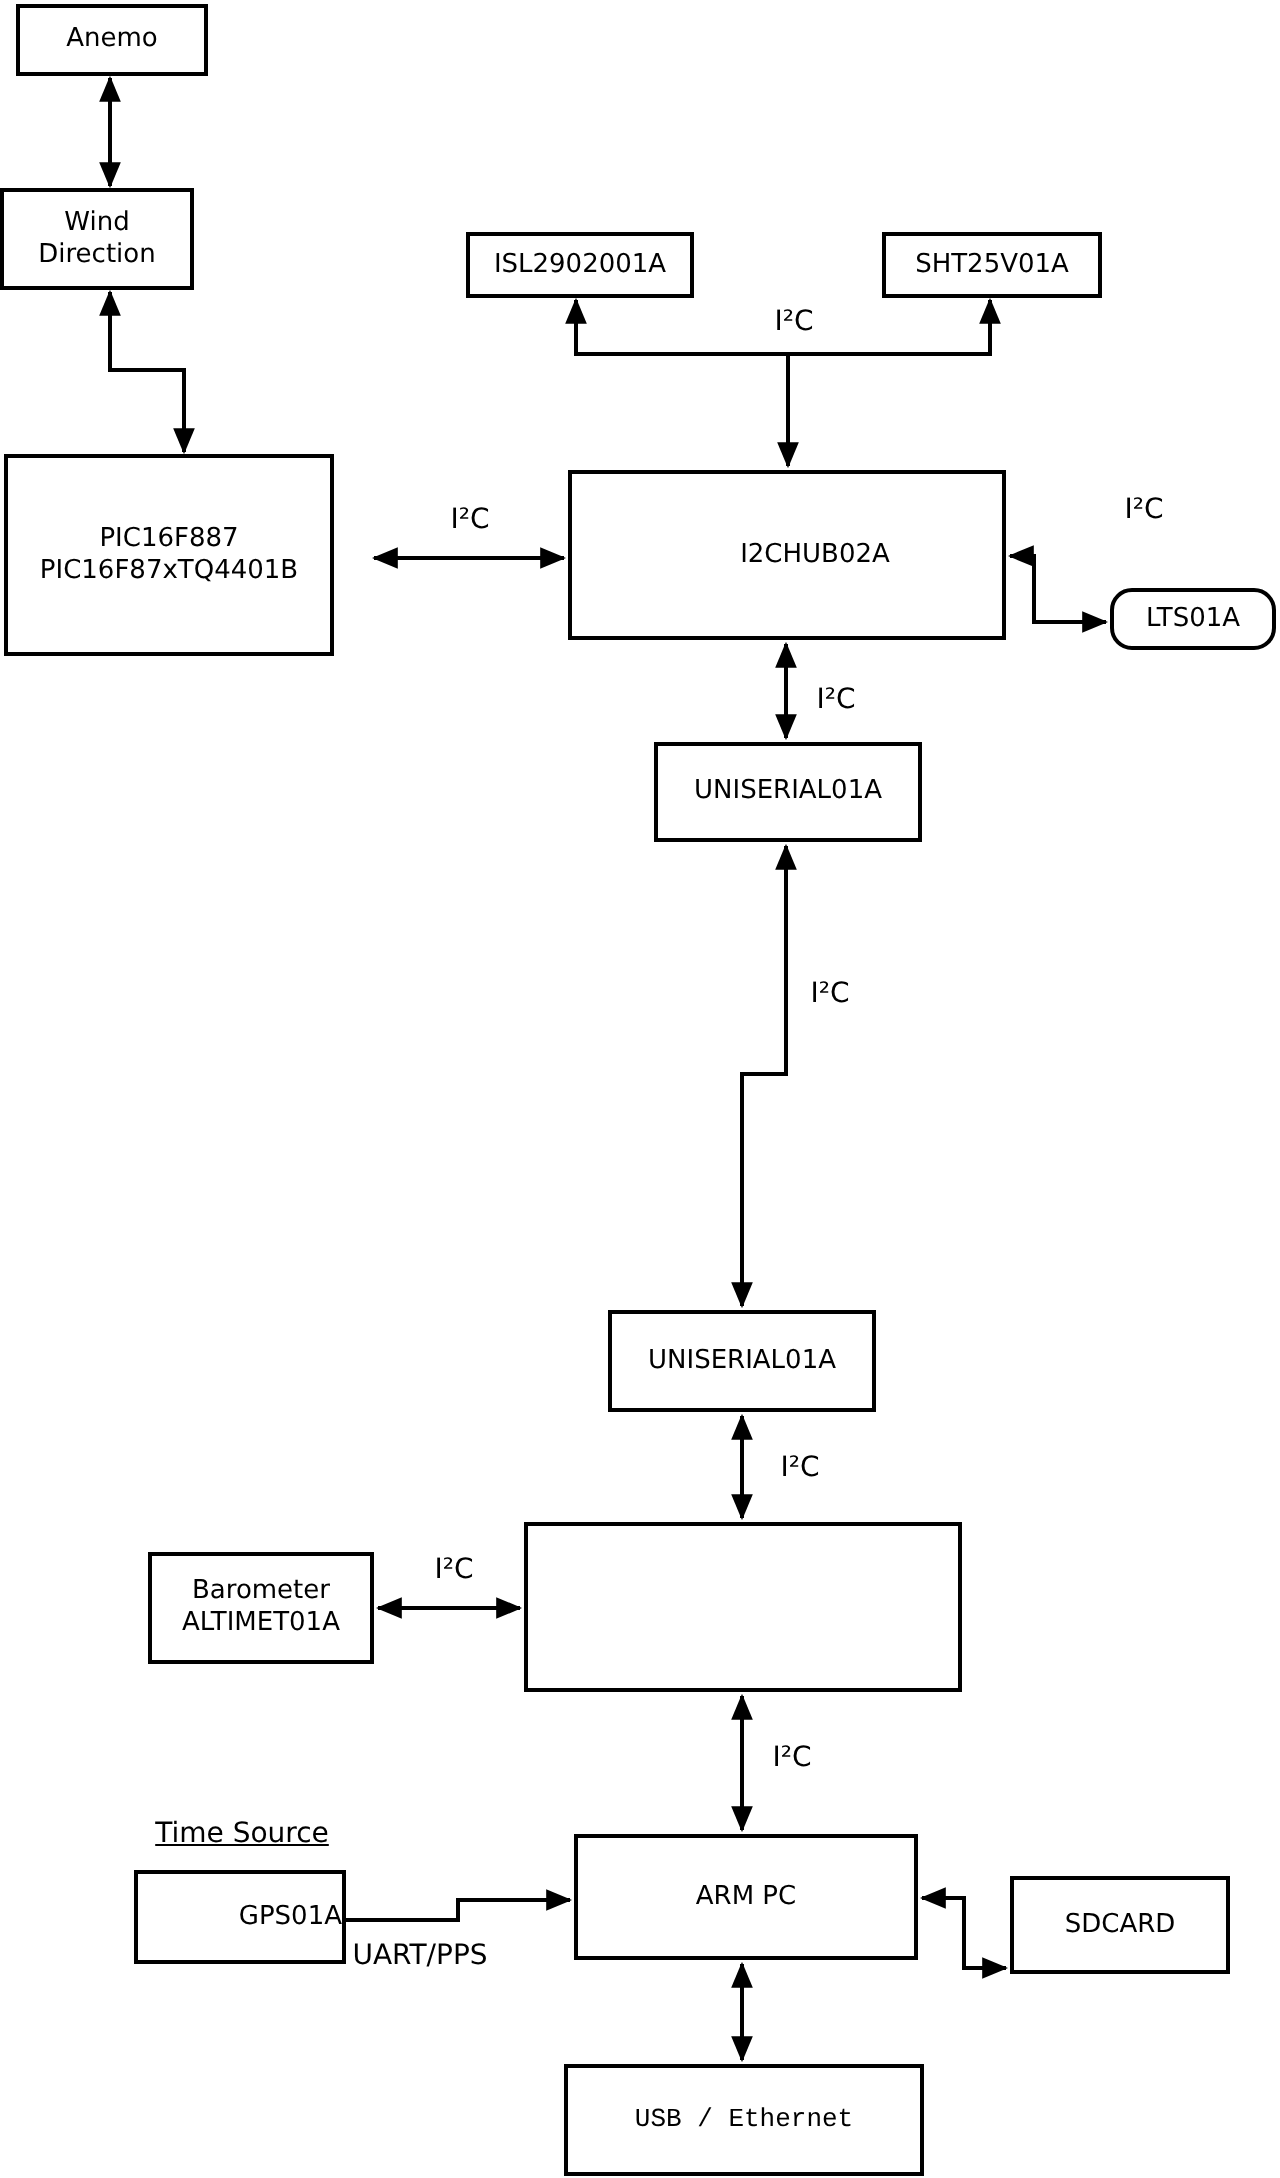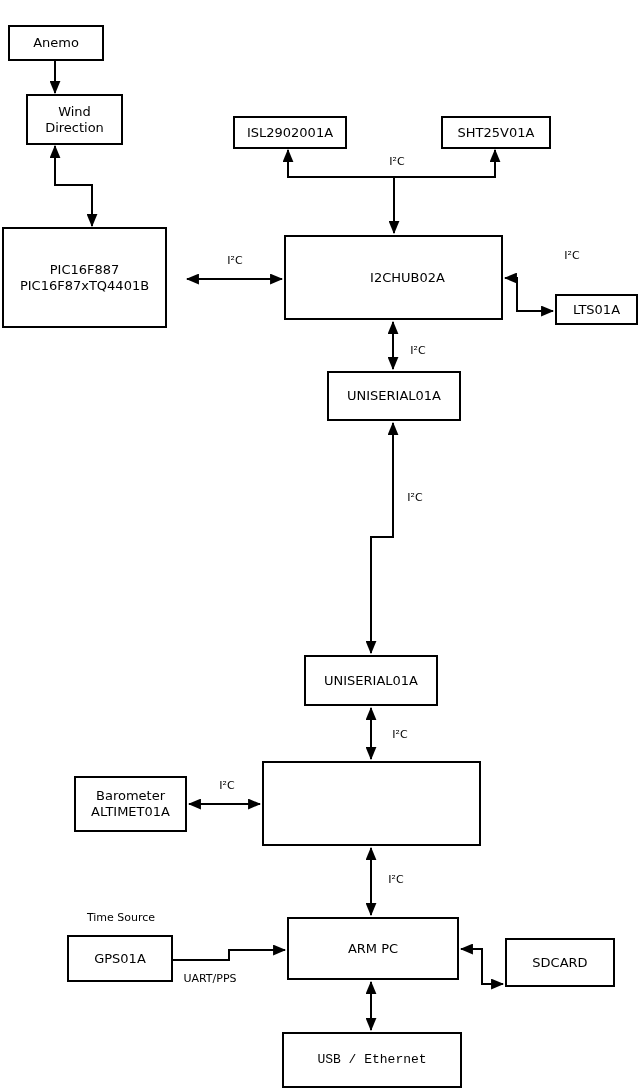--- a/index.html
+++ b/index.html
@@ -27,21 +27,21 @@
     justify-content: center;
     text-align: center;
     font-size: 13px;
     line-height: 16px;
     z-index: 2;
   }
   .node-label { white-space: pre-line; }
   .edge-label {
     position: absolute;
     transform: translate(-50%, -50%);
-    font-size: 11px;
+    font-size: 14px;
     white-space: nowrap;
     background: #ffffff;
     z-index: 3;
     padding: 0 2px;
   }
   .wire { stroke: #000000; stroke-width: 2; fill: none; }
 </style>
 </head>
 <body>
 
@@ -62,25 +62,25 @@
     <path class="wire" d="M393,322 L393,369" marker-start="url(#arr)" marker-end="url(#arr)"></path>
     <path class="wire" d="M393,423 L393,537 L371,537 L371,653" marker-start="url(#arr)" marker-end="url(#arr)"></path>
     <path class="wire" d="M371,708 L371,759" marker-start="url(#arr)" marker-end="url(#arr)"></path>
     <path class="wire" d="M189,804 L260,804" marker-start="url(#arr)" marker-end="url(#arr)"></path>
     <path class="wire" d="M371,848 L371,915" marker-start="url(#arr)" marker-end="url(#arr)"></path>
     <path class="wire" d="M173,960 L229,960 L229,950 L285,950" marker-end="url(#arr)"></path>
     <path class="wire" d="M461,949 L482,949 L482,984 L503,984" marker-start="url(#arr)" marker-end="url(#arr)"></path>
     <path class="wire" d="M371,982 L371,1030" marker-start="url(#arr)" marker-end="url(#arr)"></path>
   </svg>
 
-  <div class="node" style="left:8px; top:2px; width:96px; height:36px;margin-top:23px;">
+  <div class="node" style="left:8px; top:2px; width:96px; height:36px;">
     <span class="node-label">Anemo</span>
   </div>
 
-  <div class="node" style="left:26px; top:94px; width:97px; height:51px;">
+  <div class="node" style="left:0; top:94px; width:97px; height:51px;">
     <span class="node-label">Wind
 Direction</span>
   </div>
 
   <div class="node" style="left:2px; top:227px; width:165px; height:101px;">
     <span class="node-label">PIC16F887
 PIC16F87xTQ4401B</span>
   </div>
 
   <div class="node" style="left:233px; top:116px; width:114px; height:33px;">
@@ -88,42 +88,42 @@
   </div>
 
   <div class="node" style="left:441px; top:116px; width:110px; height:33px;">
     <span class="node-label">SHT25V01A</span>
   </div>
 
   <div class="node" style="left:284px; top:235px; width:219px; height:85px;padding-left:28px;">
     <span class="node-label">I2CHUB02A</span>
   </div>
 
-  <div class="node" style="left:555px; top:294px; width:83px; height:31px;">
+  <div class="node" style="left:555px; top:294px; width:83px; height:31px;border-radius:11px;">
     <span class="node-label">LTS01A</span>
   </div>
 
   <div class="node" style="left:327px; top:371px; width:134px; height:50px;">
     <span class="node-label">UNISERIAL01A</span>
   </div>
 
   <div class="node" style="left:304px; top:655px; width:134px; height:51px;">
     <span class="node-label">UNISERIAL01A</span>
   </div>
 
   <div class="node" style="left:262px; top:761px; width:219px; height:85px;">
     <span class="node-label"></span>
   </div>
 
   <div class="node" style="left:74px; top:776px; width:113px; height:56px;">
     <span class="node-label">Barometer
 ALTIMET01A</span>
   </div>
 
-  <div class="node" style="left:67px; top:935px; width:106px; height:47px;">
+  <div class="node" style="left:67px; top:935px; width:106px; height:47px;justify-content:flex-end;">
     <span class="node-label">GPS01A</span>
   </div>
 
   <div class="node" style="left:287px; top:917px; width:172px; height:63px;text-align:right;">
     <span class="node-label">ARM PC</span>
   </div>
 
   <div class="node" style="left:505px; top:938px; width:110px; height:49px;">
     <span class="node-label">SDCARD</span>
   </div>
@@ -133,16 +133,16 @@
   </div>
 
   <div class="edge-label" style="left:397px; top:161px;">I²C</div>
   <div class="edge-label" style="left:235px; top:260px;">I²C</div>
   <div class="edge-label" style="left:572px; top:255px;">I²C</div>
   <div class="edge-label" style="left:418px; top:350px;">I²C</div>
   <div class="edge-label" style="left:415px; top:497px;">I²C</div>
   <div class="edge-label" style="left:400px; top:734px;">I²C</div>
   <div class="edge-label" style="left:227px; top:785px;">I²C</div>
   <div class="edge-label" style="left:396px; top:879px;">I²C</div>
-  <div class="edge-label" style="left:121px; top:917px;">Time Source</div>
+  <div class="edge-label" style="left:121px; top:917px;text-decoration:underline;">Time Source</div>
   <div class="edge-label" style="left:210px; top:978px;">UART/PPS</div>
 
 </div>
 
 </body></html>

